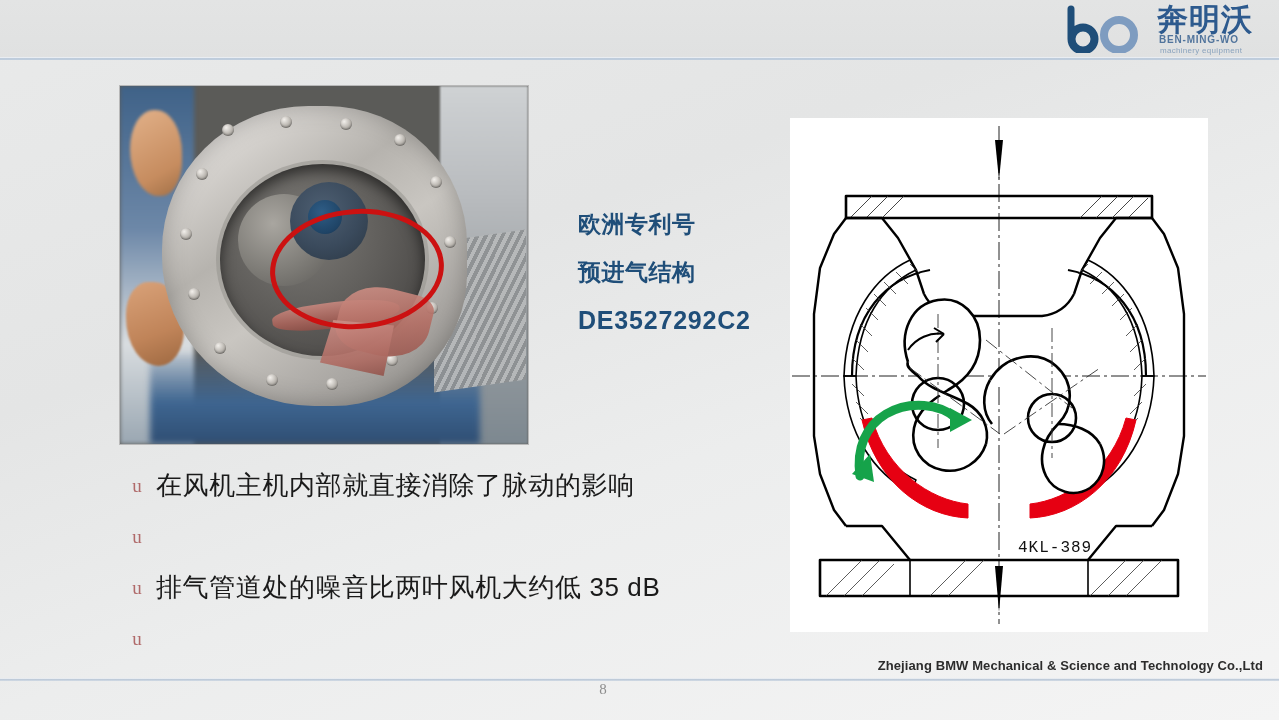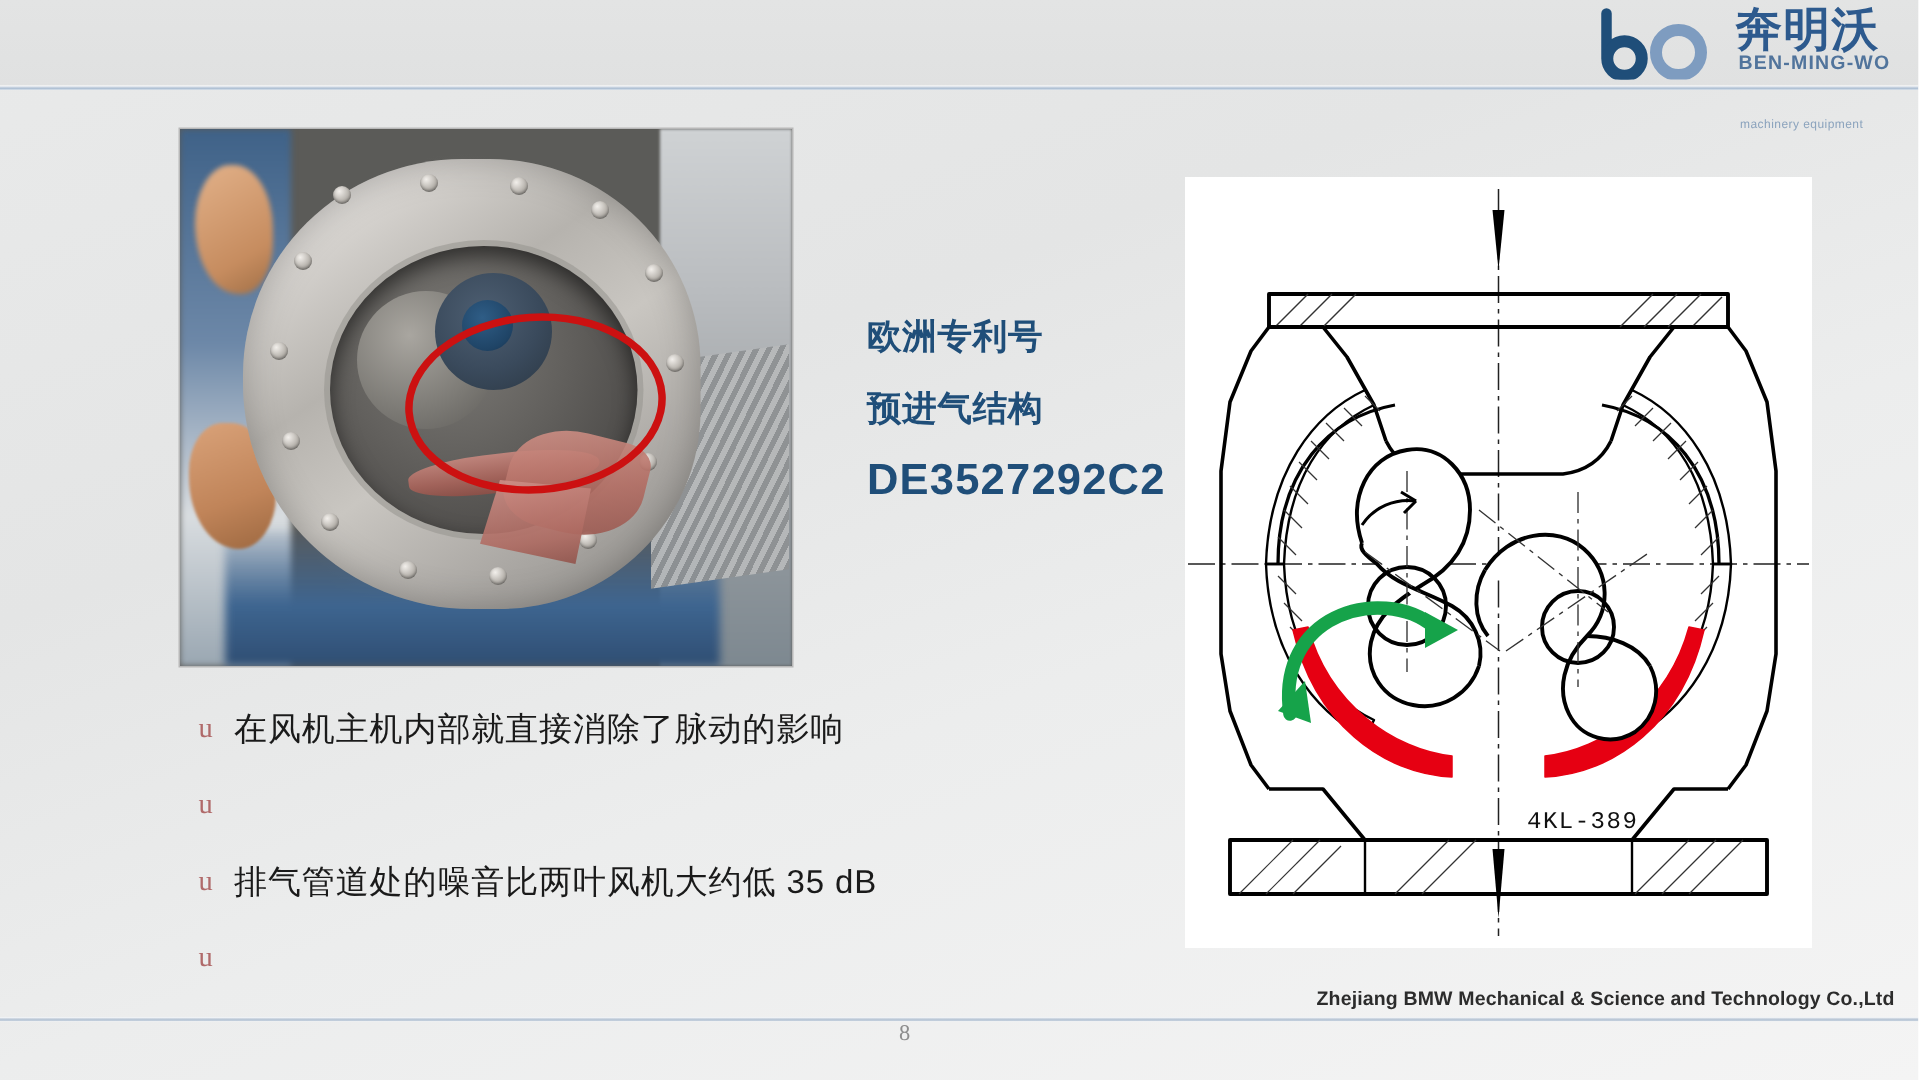--- a/index.html
+++ b/index.html
@@ -49,34 +49,33 @@
     font-size: 31px;
     font-weight: bold;
     letter-spacing: 1px;
     color: #2d5a8e;
     line-height: 33px;
     white-space: nowrap;
   }
   .logo-latin {
     position: absolute;
     left: 98px; top: 32px;
-    font-size: 13px;
+    font-size: 10px;
     font-weight: bold;
     letter-spacing: 0.8px;
     color: #51749c;
     white-space: nowrap;
   }
   .logo-sub {
     position: absolute;
     left: 99px; top: 44px;
     font-size: 8px;
     letter-spacing: 0.3px;
     color: #8ba3bd;
     white-space: nowrap;
-    margin-top: 32px;
   }
 
   
   .photo-frame {
     position: absolute;
     left: 120px; top: 86px;
     width: 408px; height: 358px;
     background: #6e6a62;
     box-shadow: 0 0 0 1px #b8b8b8;
     overflow: hidden;
@@ -204,21 +203,21 @@
     position: absolute;
     left: 578px; top: 200px;
     width: 220px;
     color: #1f4e79;
     font-weight: bold;
     font-size: 23px;
     line-height: 48px;
     letter-spacing: 0.5px;
   }
   .caption div { white-space: nowrap; }
-  .caption .patent-no { font-size: 29px; letter-spacing: 0.8px; }
+  .caption .patent-no { font-size: 25px; letter-spacing: 0.8px; }
 
   
   .drawing-panel {
     position: absolute;
     left: 790px; top: 90px;
     width: 418px; height: 514px;
     background: #ffffff;
     margin-top: 28px;
   }
   .drawing-panel svg { display: block; }
@@ -239,21 +238,21 @@
     width: 38px;
     flex: 0 0 38px;
     text-align: center;
     color: #b06a6a;
     font-size: 19px;
     font-family: "Liberation Serif", "DejaVu Serif", serif;
     line-height: 1;
   }
   .bullet-text {
     color: #1a1a1a;
-    font-size: 22px;
+    font-size: 26px;
     letter-spacing: 0.6px;
     white-space: nowrap;
   }
 
   
   .footer-rule {
     position: absolute;
     left: 0; top: 678px;
     width: 1279px; height: 3px;
     background: linear-gradient(180deg, #ffffff 0%, #c6d0dc 40%, #b0c0d2 70%, #eef1f4 100%);

